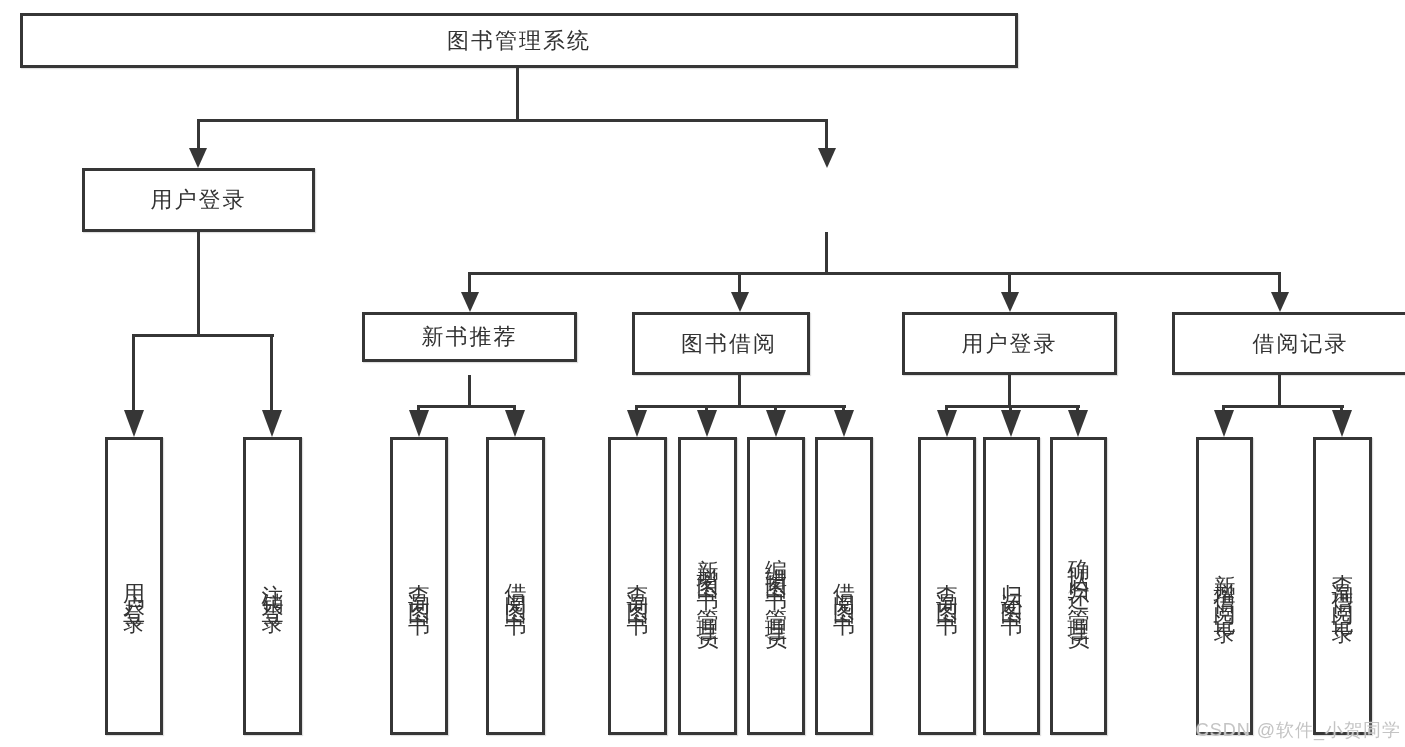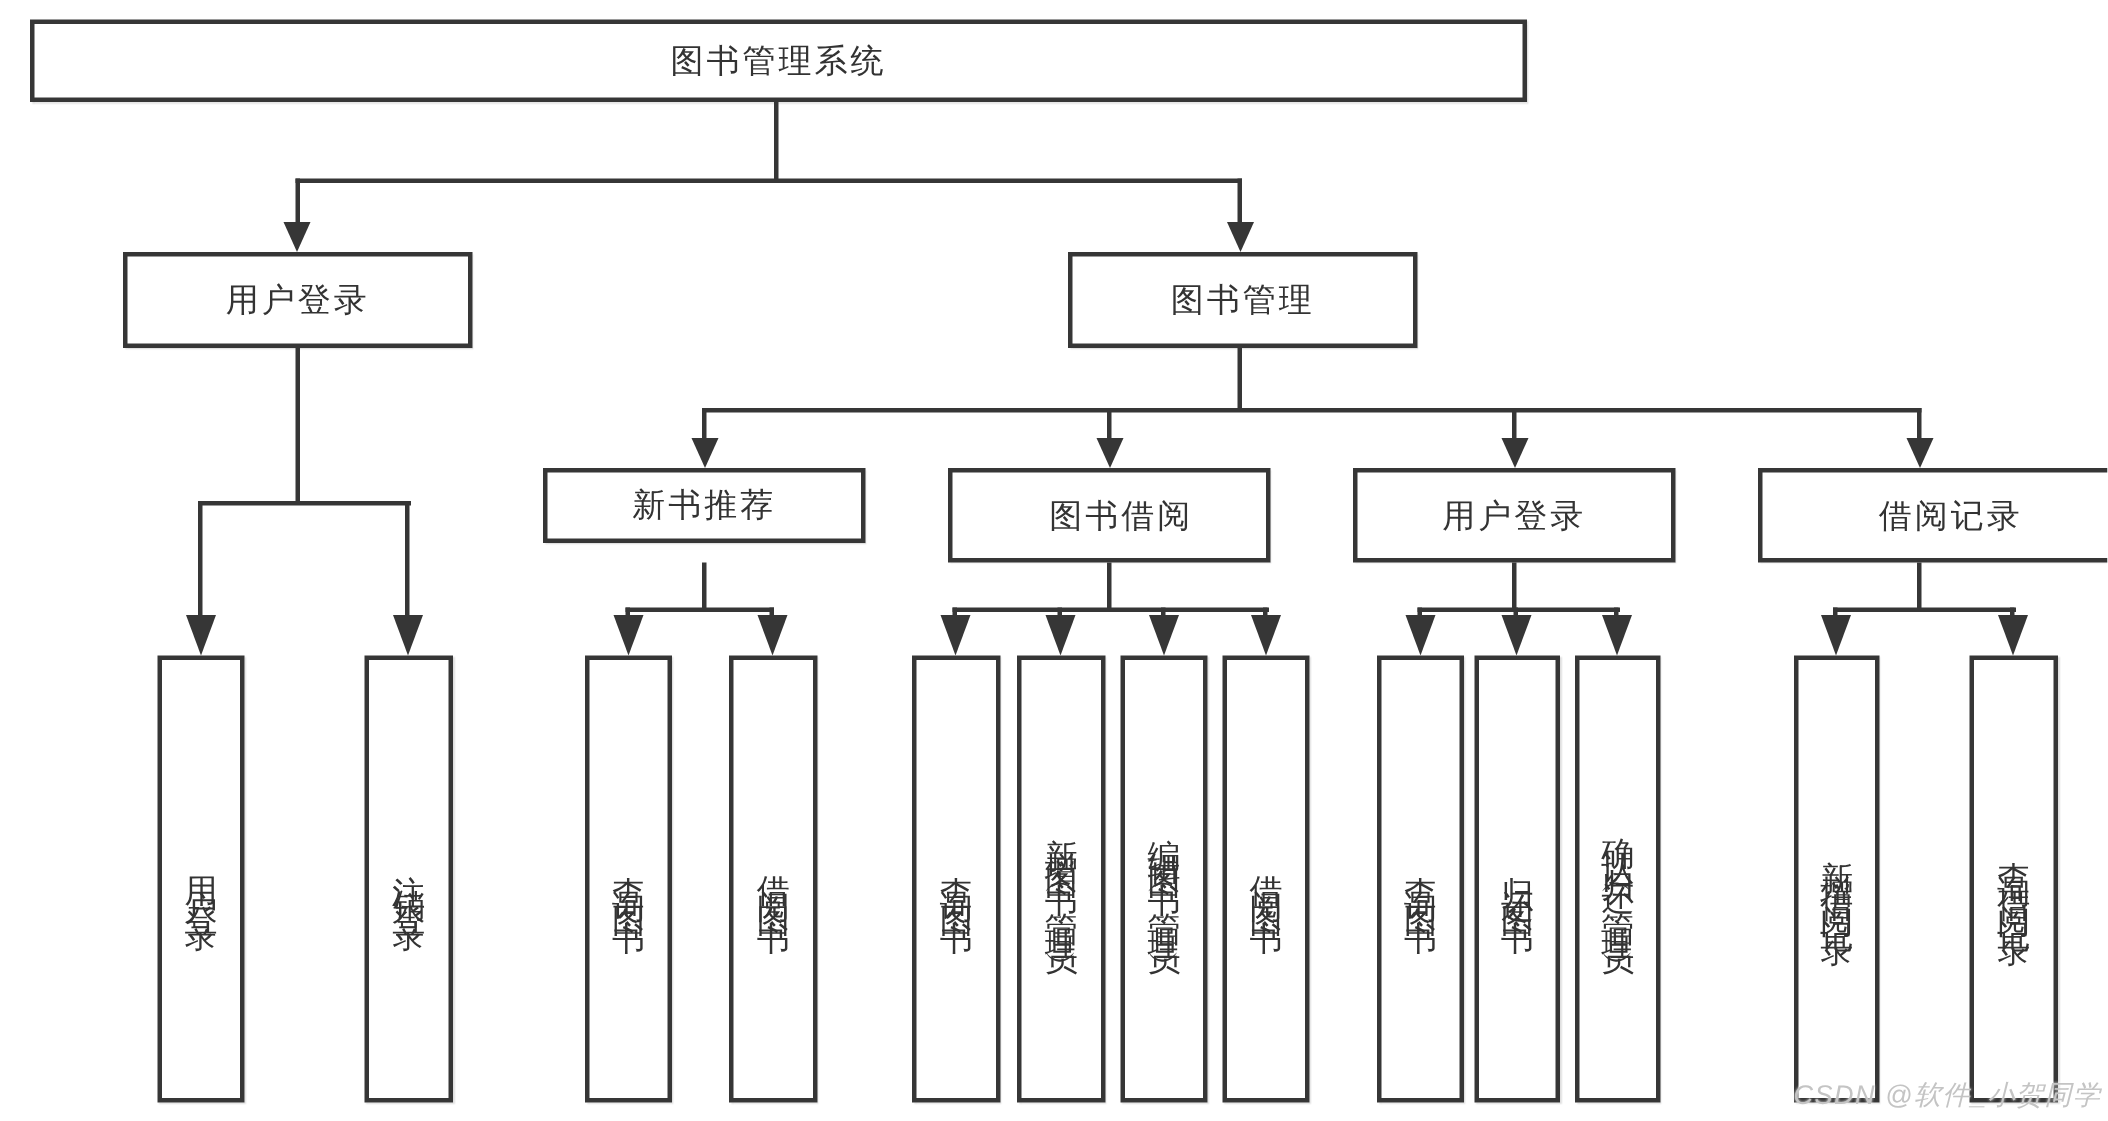--- a/index.html
+++ b/index.html
@@ -54,43 +54,39 @@
   #watermark{
     position:absolute;
     right:4px;
     bottom:5px;
     font-size:18px;
     color:var(--wm);
     letter-spacing:1px;
     z-index:20;
     text-shadow:0 0 2px #ffffff;
     white-space:nowrap;
-    font-style:italic;
   }
 </style>
 </head>
 <body>
 
 <div id="stage">
 
   <div class="box" style="left:20px;top:13px;width:998px;height:55px;justify-content:center;">
     <span class="lbl">图书管理系统</span>
   </div>
 
   <div class="box" style="left:82px;top:168px;width:233px;height:64px;">
     <span class="lbl">用户登录</span>
   </div>
-  <div class="box" style="left:712px;top:168px;width:233px;height:64px;">
-    <span class="lbl">图书管理</span>
-  </div>
 
   <div class="box" style="left:362px;top:312px;width:215px;height:50px;">
     <span class="lbl">新书推荐</span>
   </div>
-  <div class="box" style="left:632px;top:312px;width:215px;height:63px;padding-left:16px;">
+  <div class="box" style="left:632px;top:312px;width:178px;height:63px;padding-left:16px;">
     <span class="lbl">图书借阅</span>
   </div>
   <div class="box" style="left:902px;top:312px;width:215px;height:63px;">
     <span class="lbl">用户登录</span>
   </div>
   <div class="box" style="left:1172px;top:312px;width:257px;height:63px;align-items:center;">
     <span class="lbl">借阅记录</span>
   </div>
 
   <div class="box v" style="left:105px;top:437px;width:58px;height:298px;">

